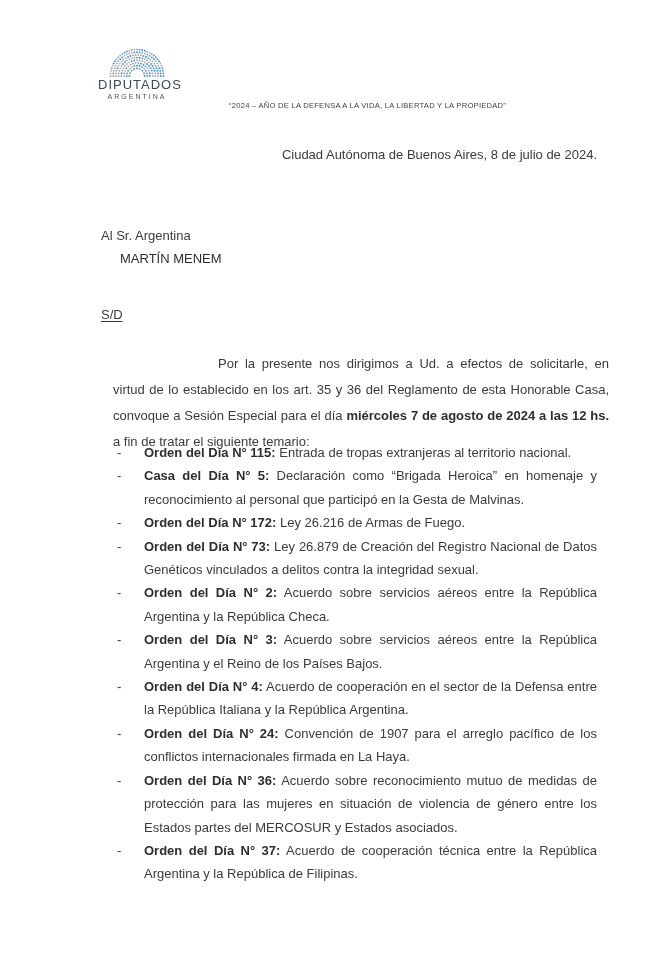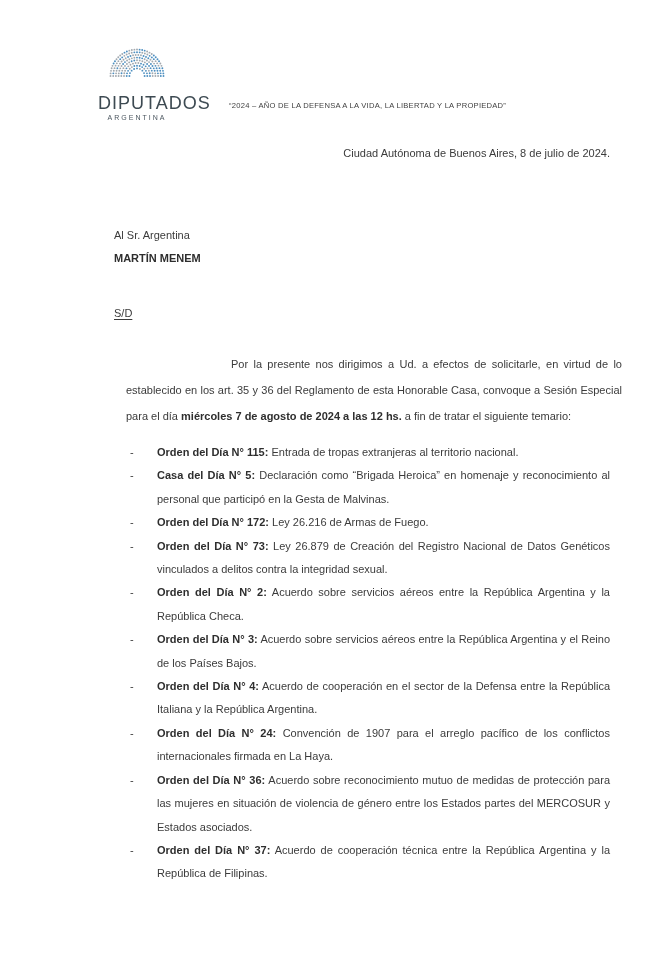--- a/index.html
+++ b/index.html
@@ -13,42 +13,42 @@
   }
   .page { position:absolute; inset:0; }
 
   
   .logo {
     position:absolute; left:98px; top:47px; width:78px;
     text-align:center; line-height:1;
   }
   .logo svg { display:block; margin:0 auto; }
   .logo-title {
-    margin-top:17px;
-    font-size:18px; letter-spacing:1px;
+    margin-top:1px;
+    font-size:13px; letter-spacing:1px;
     color:#3d4a52; font-weight:normal;
   }
   .logo-sub {
     margin-top:2px;
     font-size:7px; letter-spacing:2px;
     color:#4a555e;
   }
   .motto {
     position:absolute; left:209px; top:101px;
     font-size:7.6px; letter-spacing:0.25px;
     color:#3f3f3f; white-space:nowrap;margin-left:20px;
   }
 
   
-  .block { position:absolute; left:114px; width:496px; font-size:11px; }
+  .block { position:absolute; left:101px; width:496px; font-size:13px; }
 
   .dateline { top:147px; text-align:right; }
 
   .recipient { top:224px; line-height:23px; }
-  .recipient-name { font-weight:bold; color:#2e2e2e; }
+  .recipient-name { font-weight:normal; color:#2e2e2e;margin-left:19px; }
 
   .salutation {
     top:307px;
     text-decoration:underline;
     text-underline-offset:2px;
   }
 
   .intro {
     top:339px;
     margin:12px;

